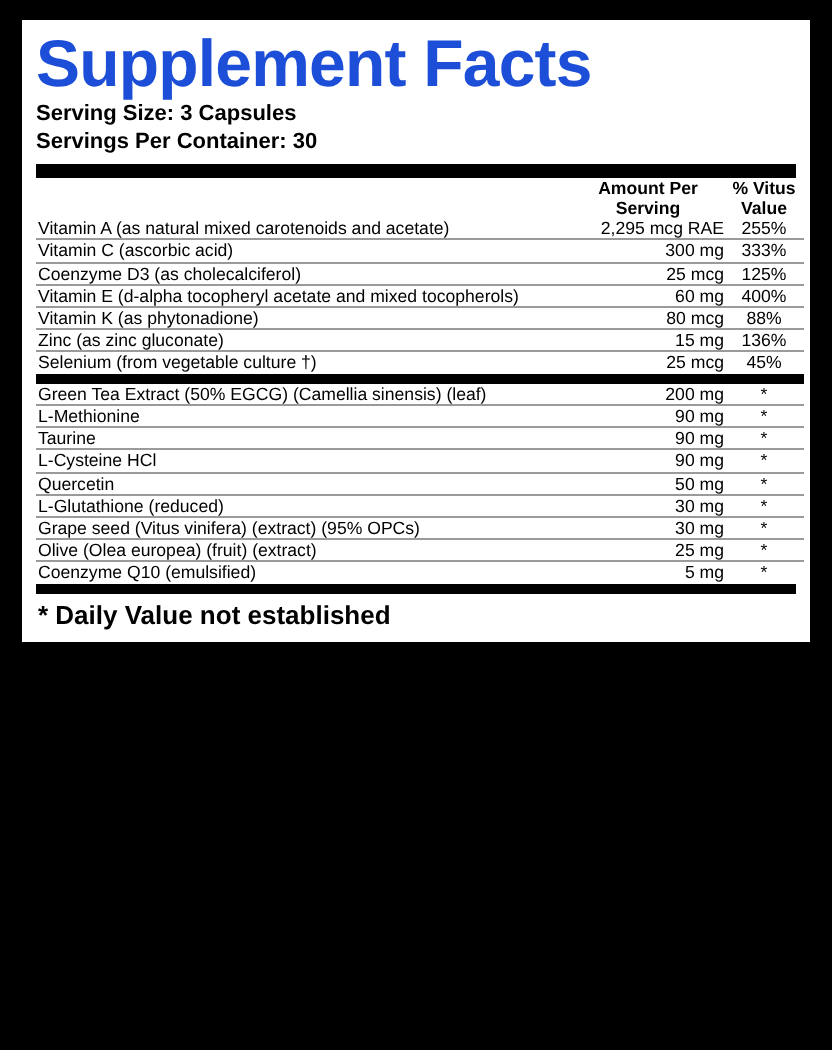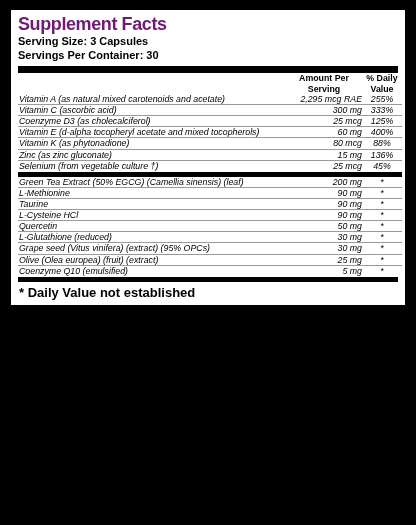--- a/index.html
+++ b/index.html
@@ -21,25 +21,25 @@
     left: 9px;
     top: 8px;
     width: 398px;
     box-sizing: border-box;
     background: #ffffff;
     border: 2px solid #000000;
     padding: 5px 7px 4px 7px;
   }
 
   .sf-title {
-    font-size: 18px;
+    font-size: 33px;
     font-weight: bold;
     letter-spacing: -0.4px;
     line-height: 1.02;
-    color: #701a75;
+    color: #1d4ed8;
     margin: 0 0 2px 0;
     white-space: nowrap;
   }
 
   .serving-line {
     font-size: 11px;
     font-weight: bold;
     line-height: 1.27;
     color: #000;
     white-space: nowrap;
@@ -76,21 +76,20 @@
     margin-top: 12px;
   }
   .hdr td.col-name { padding: 0; }
 
   .sf-row td {
     border-top: 1px solid #9a9a9a;
     padding: 2.4px 0 2.2px 0;
     line-height: 1.15;
     white-space: nowrap;
     overflow: hidden;
-    font-style: italic;
   }
   .sf-row td.nm  { text-align: left; padding-left: 1px; }
   .sf-row td.amt { text-align: right; }
   .sf-row td.dv  { text-align: center; }
 
   .sf-row.first td { border-top: none; }
 
   .sep-row td {
     padding: 0;
     border: none;
@@ -171,21 +170,21 @@
         <col class="col-dv">
     </colgroup>
     <tbody>
       <tr class="hdr">
         <td class="col-name"></td>
         <td class="col-amt">
           <span>Amount Per</span><br>
           <span>Serving</span>
         </td>
         <td class="col-dv">
-          <span>% Daily</span><br>
+          <span>% Vitus</span><br>
           <span>Value</span>
         </td>
       </tr>
     </tbody>
 
     <tbody id="vitamin-rows">
         <tr class="sf-row first">
           <td class="nm col-name">Vitamin A (as natural mixed carotenoids and acetate)</td>
           <td class="amt col-amt">2,295 mcg RAE</td>
           <td class="dv col-dv">255%</td>

